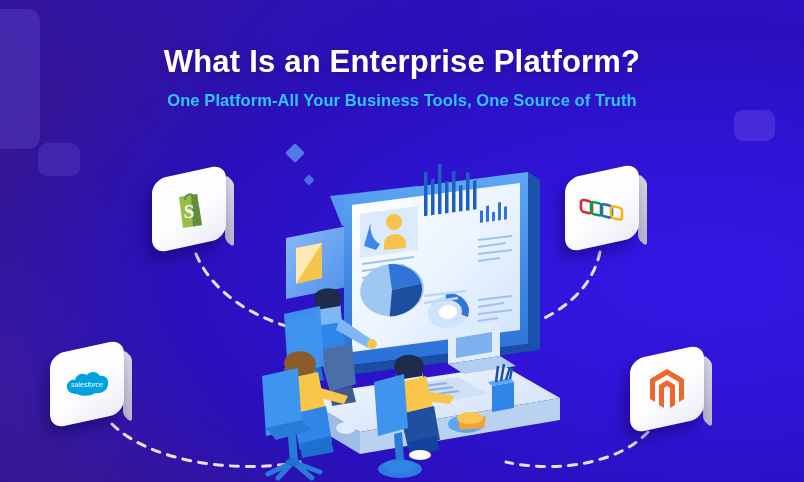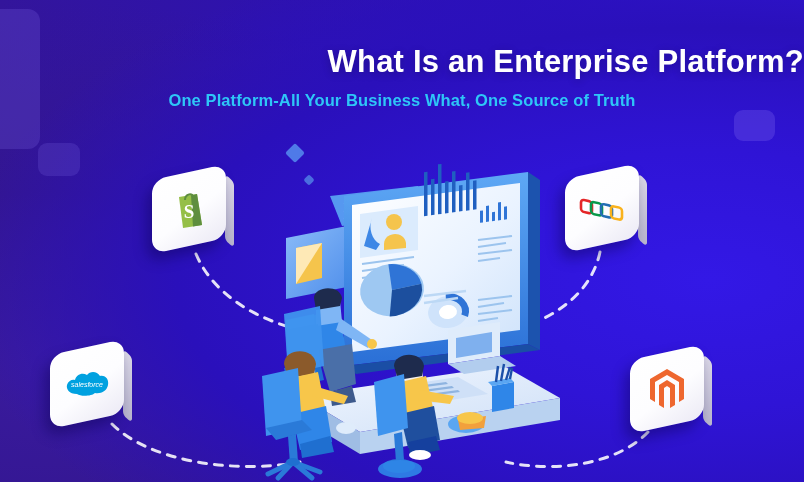--- a/index.html
+++ b/index.html
@@ -15,21 +15,21 @@
   
   .deco{position:absolute;pointer-events:none;}
   #deco-left-tall{left:-22px;top:9px;width:62px;height:140px;border-radius:12px;background:rgba(130,108,235,.22);}
   #deco-left-small{left:38px;top:143px;width:42px;height:33px;border-radius:9px;background:rgba(130,108,235,.20);}
   #deco-right-small{left:734px;top:110px;width:41px;height:31px;border-radius:9px;background:rgba(125,104,238,.30);}
   .diamond{position:absolute;background:#4a6ee0;transform:rotate(45deg);border-radius:2px;}
   #diamond-1{left:288px;top:146px;width:14px;height:14px;background:#4f7ae8;}
   #diamond-2{left:305px;top:176px;width:8px;height:8px;background:#4a6ee0;}
   
   #title{
-    position:absolute;left:0;right:0;top:44px;text-align:right;
+    position:absolute;left:0;right:0;top:44px;text-align:center;
     font-size:31px;font-weight:bold;color:#ffffff;letter-spacing:.2px;
     text-shadow:0 2px 8px rgba(0,0,0,.22);
   }
   #subtitle{
     position:absolute;left:0;right:0;top:91px;text-align:center;
     font-size:16.5px;font-weight:bold;color:#2ec6f7;letter-spacing:.1px;
   }
   
   #connectors{position:absolute;left:0;top:0;width:804px;height:482px;}
   
@@ -58,21 +58,21 @@
 
 <div id="stage">
 
   <div class="deco" id="deco-left-tall"></div>
   <div class="deco" id="deco-left-small"></div>
   <div class="deco" id="deco-right-small"></div>
   <div class="diamond" id="diamond-1"></div>
   <div class="diamond" id="diamond-2"></div>
 
   <div id="title">What Is an Enterprise Platform?</div>
-  <div id="subtitle">One Platform-All Your Business What, One Source of Truth</div>
+  <div id="subtitle">One Platform-All Your Business Tools, One Source of Truth</div>
 
   <svg id="connectors" viewBox="0 0 804 482">
     <g fill="none" stroke="#ffffff" stroke-width="3" stroke-linecap="round" stroke-dasharray="8 8" opacity="0.88">
       <path d="M196 254 C 212 292, 252 318, 300 330"></path>
       <path d="M600 252 C 592 290, 560 315, 520 328"></path>
       <path d="M112 424 C 150 462, 236 474, 300 462"></path>
       <path d="M648 432 C 620 462, 560 474, 506 462"></path>
     </g>
   </svg>
 

